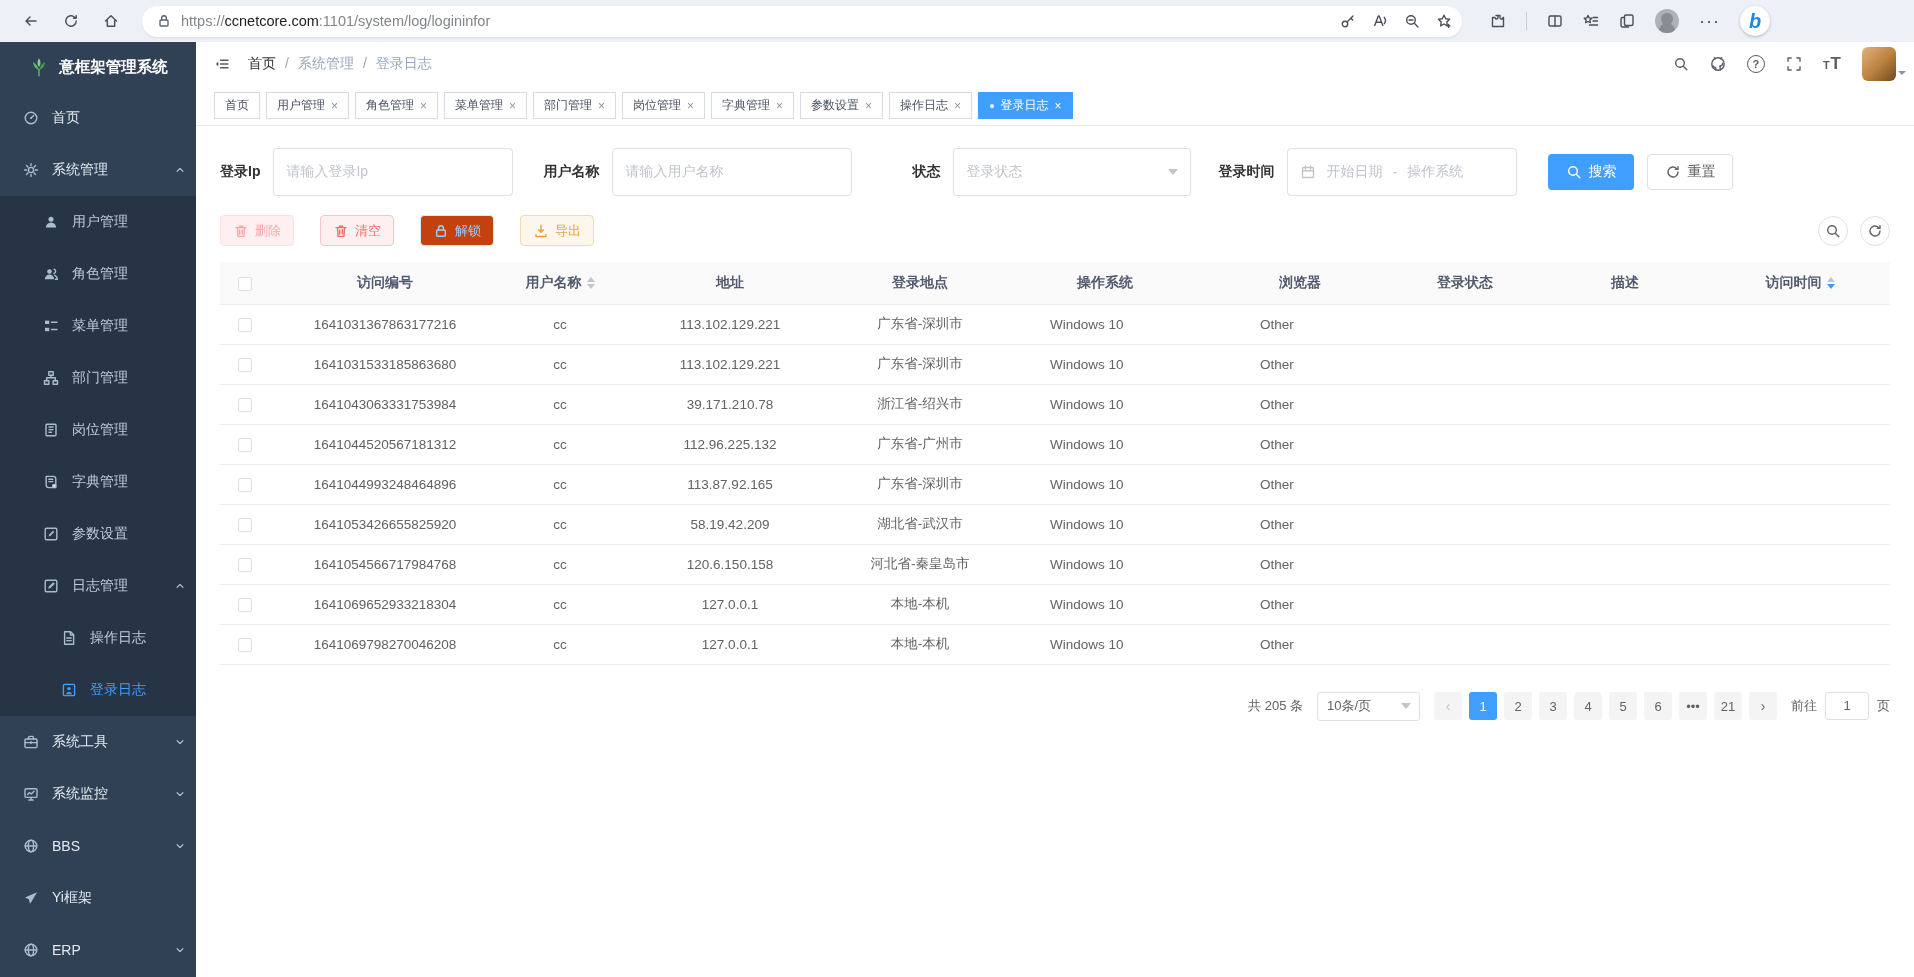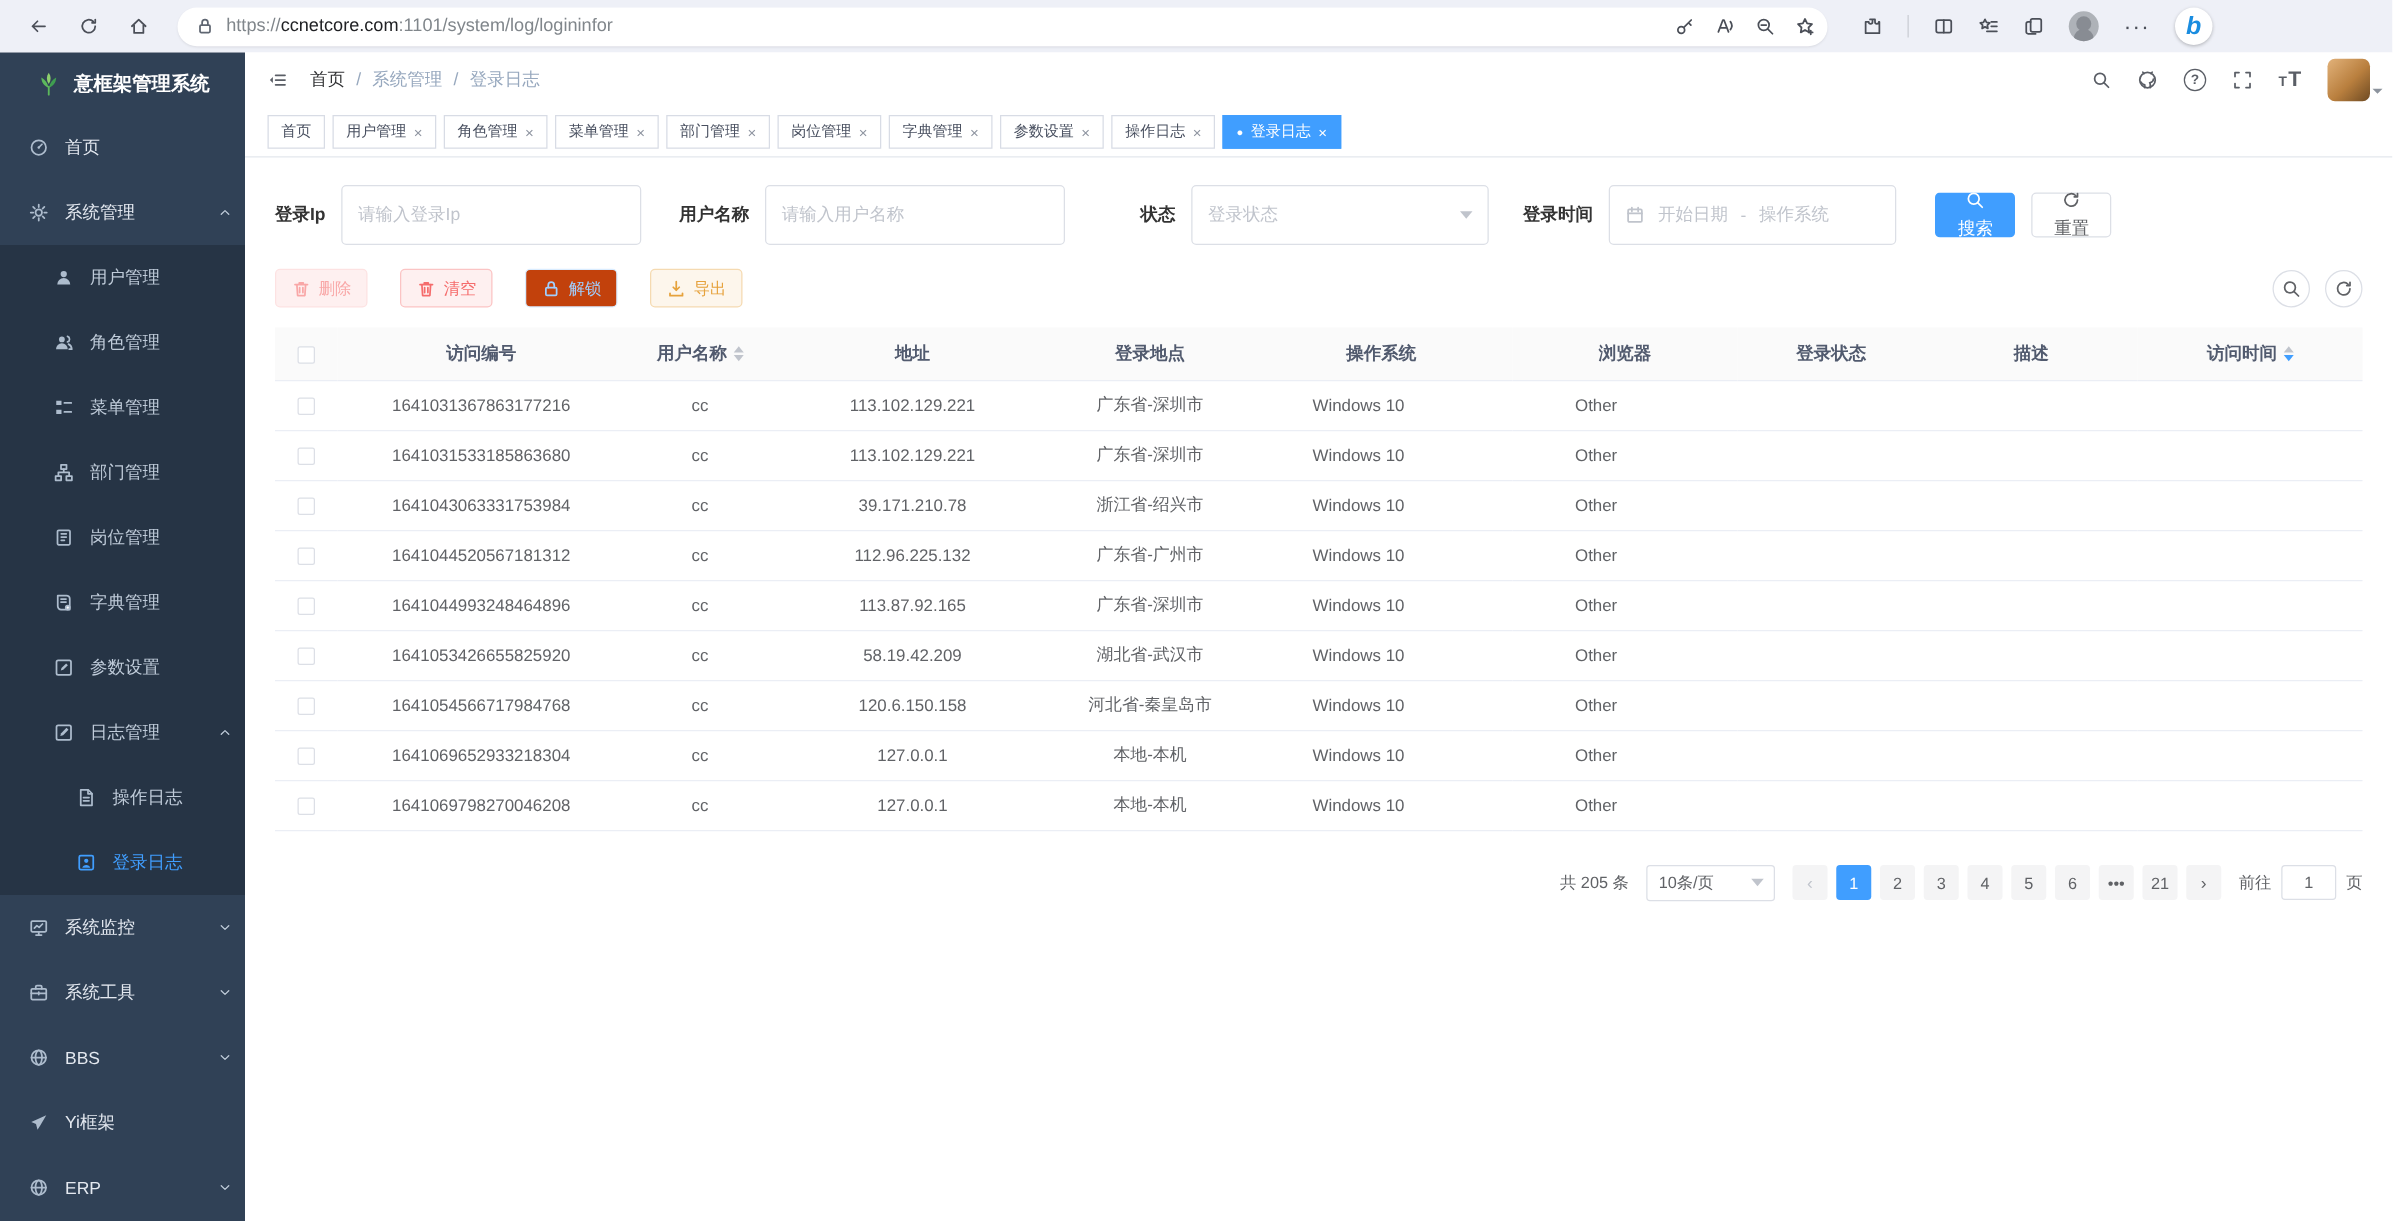--- a/index.html
+++ b/index.html
@@ -72,21 +72,21 @@
   .filters { display:flex; align-items:center; margin-top:6px; }
   .f-label { font-weight:bold; color:#333; margin-right:13px; white-space:nowrap; }
   .inp { height:48px; border:1px solid #dcdfe6; border-radius:4px; background:#fff; display:flex; align-items:center; padding:16px 12px; color:#c0c4cc; font-size:14px; }
   .inp .ph { color:#c0c4cc; }
   .w240 { width:240px; } 
   .sel { width:238px; justify-content:space-between; cursor:pointer; }
   .sel .caret { color:#c0c4cc; }
   .daterange { width:230px; gap:10px; cursor:pointer; }
   .daterange .icn { color:#c0c4cc; }
   .gap { width:30px; } .gap2 { width:27px; }
-  .btn { height:36px; border-radius:4px; display:inline-flex; align-items:center; justify-content:center; gap:6px; font-size:14px; cursor:pointer; border:1px solid transparent; padding:0 17px; white-space:nowrap;flex-direction:column; }
+  .btn { height:36px; border-radius:4px; display:inline-flex; align-items:center; justify-content:center; gap:6px; font-size:14px; cursor:pointer; border:1px solid transparent; padding:0 17px; white-space:nowrap; }
   .btn-primary { background:#409eff; color:#fff; }
   .btn-plain { background:#fff; border-color:#dcdfe6; color:#606266; }
   .ml30 { margin-left:31px; } .ml12 { margin-left:13px; }
 
   .toolbar { display:flex; align-items:center; margin-top:19px; gap:26px; }
   .tbtn { height:31px; padding:0 12px; border-radius:4px; font-size:13px; display:inline-flex; align-items:center; gap:6px; border:1px solid transparent; cursor:pointer; }
   .tbtn.del  { background:#fef0f0; border-color:#fde2e2; color:#f9a7a7; cursor:not-allowed; }
   .tbtn.clr  { background:#fef0f0; border-color:#fbc4c4; color:#f56c6c; }
   .tbtn.unl  { background:#c2410c; border-color:#d9ecff; color:#a0cfff; cursor:not-allowed; }
   .tbtn.exp  { background:#fdf6ec; border-color:#f5dab1; color:#e6a23c; }
@@ -343,39 +343,39 @@
                   <path d="M4.8 12.2a3.4 3.4 0 0 1 6.4 0z" fill="currentColor" stroke="none"></path>
                 </svg>
               </span>
               <span>登录日志</span>
             </div>
           </div>
         </div>
         <div class="s-item lv0">
           <span class="icn">
             <svg width="16" height="16" viewBox="0 0 16 16" fill="none" stroke="currentColor" stroke-width="1.4" stroke-linecap="round" stroke-linejoin="round">
-              <rect x="2" y="2.8" width="12" height="8.6" rx="1"></rect>
-              <path d="M5.8 14h4.4M8 11.4V14M4.5 8.5l2-2 1.8 1.4 2.7-2.7"></path>
-            </svg>
-          </span>
-          <span>系统监控</span>
+              <rect x="2" y="5" width="12" height="8.6" rx="1"></rect>
+              <path d="M5.6 5V3.4a1 1 0 0 1 1-1h2.8a1 1 0 0 1 1 1V5M2 8.6h12M8 7.6v2"></path>
+            </svg>
+          </span>
+          <span>系统工具</span>
           <span class="chev icn">
             <svg width="16" height="16" viewBox="0 0 16 16" fill="none" stroke="currentColor" stroke-width="1.4" stroke-linecap="round" stroke-linejoin="round">
               <path d="M4 6.2l4 3.8 4-3.8"></path>
             </svg>
           </span>
         </div>
         <div class="s-item lv0">
           <span class="icn">
             <svg width="16" height="16" viewBox="0 0 16 16" fill="none" stroke="currentColor" stroke-width="1.4" stroke-linecap="round" stroke-linejoin="round">
-              <rect x="2" y="5" width="12" height="8.6" rx="1"></rect>
-              <path d="M5.6 5V3.4a1 1 0 0 1 1-1h2.8a1 1 0 0 1 1 1V5M2 8.6h12M8 7.6v2"></path>
-            </svg>
-          </span>
-          <span>系统工具</span>
+              <rect x="2" y="2.8" width="12" height="8.6" rx="1"></rect>
+              <path d="M5.8 14h4.4M8 11.4V14M4.5 8.5l2-2 1.8 1.4 2.7-2.7"></path>
+            </svg>
+          </span>
+          <span>系统监控</span>
           <span class="chev icn">
             <svg width="16" height="16" viewBox="0 0 16 16" fill="none" stroke="currentColor" stroke-width="1.4" stroke-linecap="round" stroke-linejoin="round">
               <path d="M4 6.2l4 3.8 4-3.8"></path>
             </svg>
           </span>
         </div>
         <div class="s-item lv0">
           <span class="icn">
             <svg width="16" height="16" viewBox="0 0 16 16" fill="none" stroke="currentColor" stroke-width="1.4" stroke-linecap="round" stroke-linejoin="round">
               <circle cx="8" cy="8" r="5.8"></circle>

